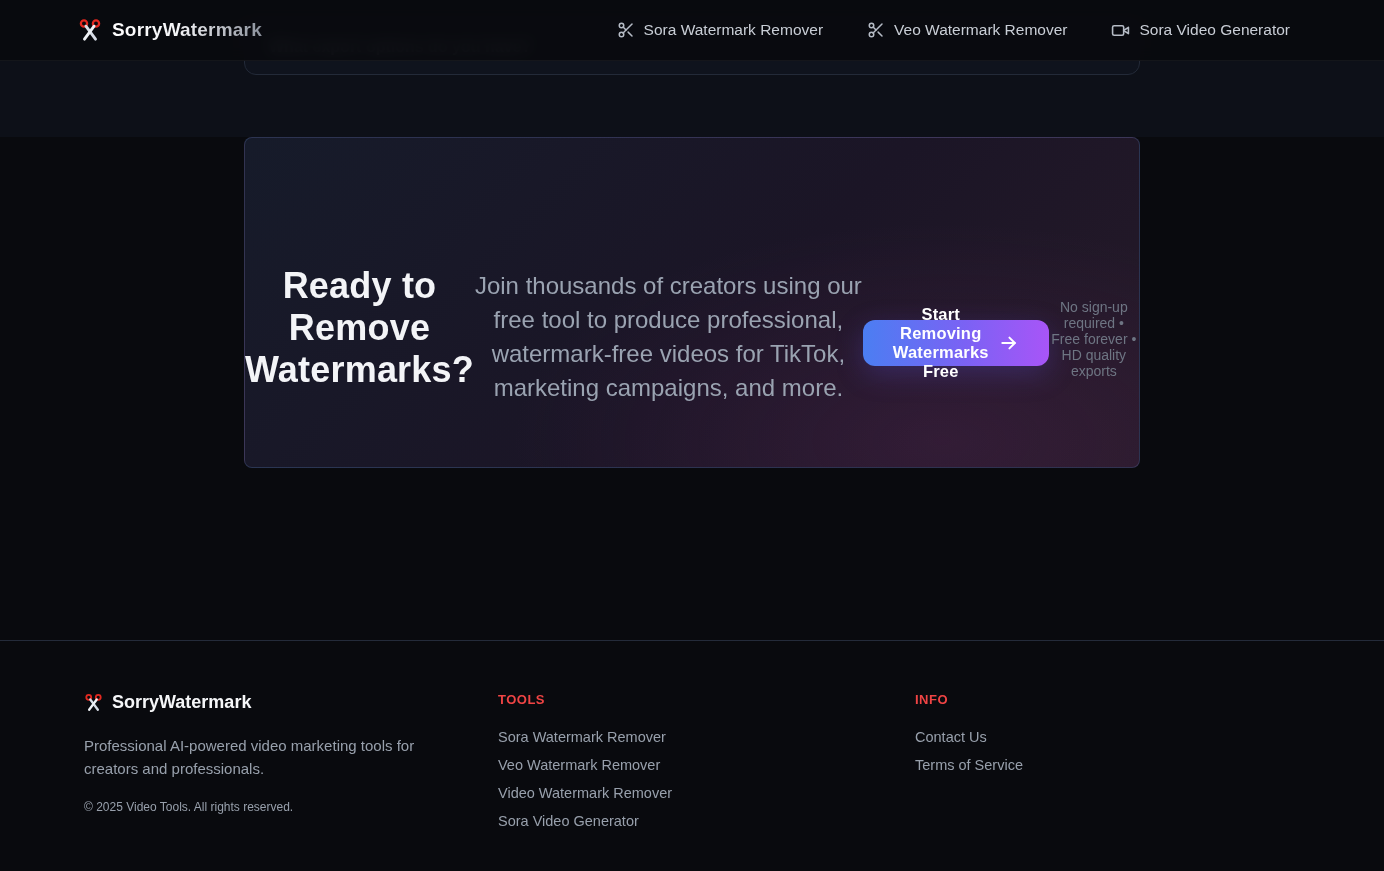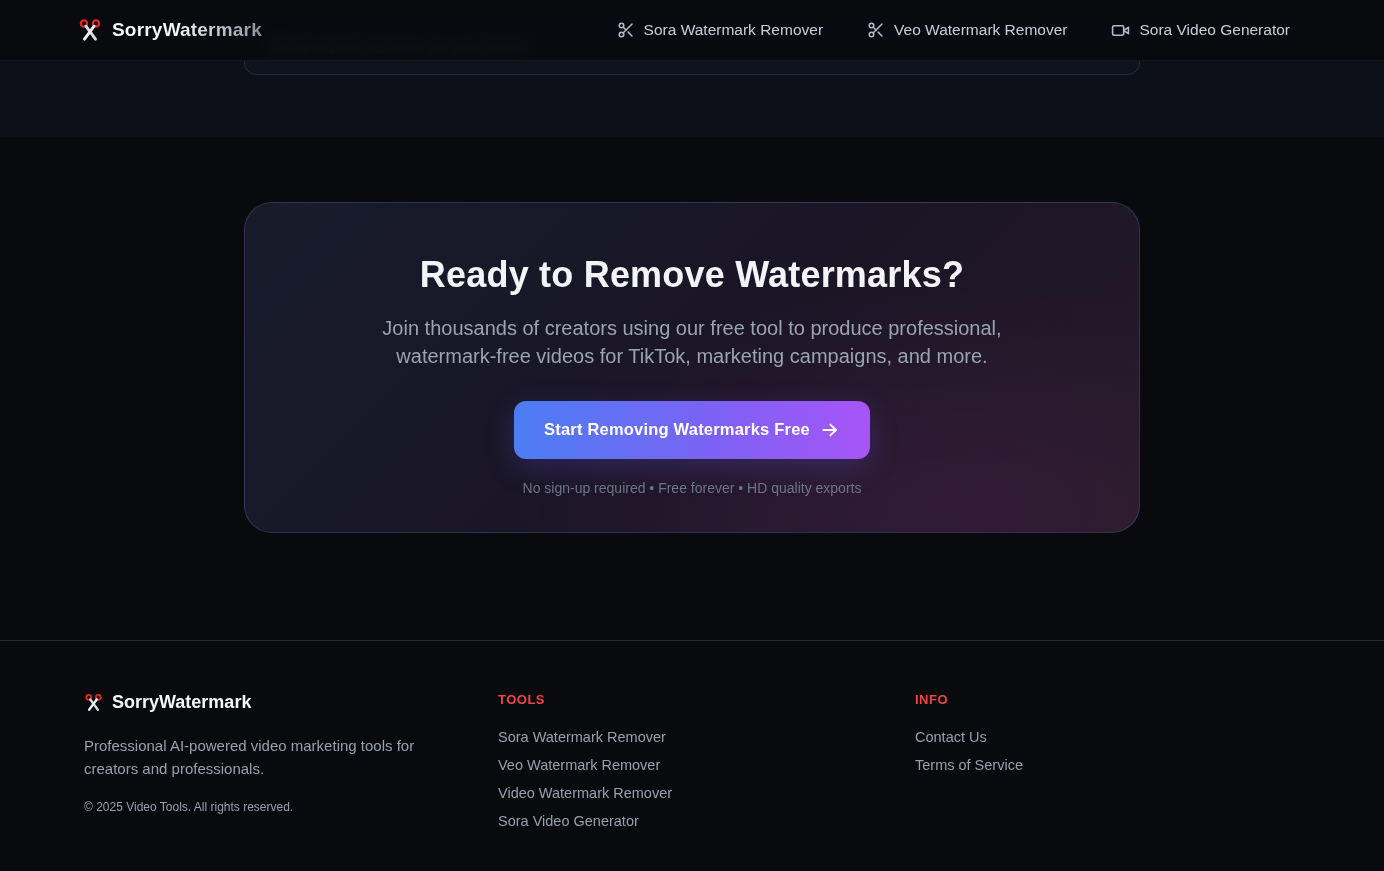--- a/index.html
+++ b/index.html
@@ -55,40 +55,39 @@
   .nav-item svg { stroke: #b6bcc6; }
 
   
   .cta-section {
     position: absolute; top: 137px; left: 0;
     width: 100%; height: 503px;
     background: #090a0e;
     display: flex; justify-content: center;
   }
   .cta-card {
-    margin-top: 65px;
     width: 896px; height: 331px;
-    border-radius: 28px;
+    border-radius: 8px;
     background:
       radial-gradient(80% 110% at 78% 92%, rgba(94, 38, 90, 0.28) 0%, rgba(0,0,0,0) 60%),
       linear-gradient(135deg, #161b2a 0%, #1b1526 55%, #261a29 100%);
     border: 1px solid rgba(96, 126, 190, 0.28);
-    display: flex; flex-direction: column; align-items: center;
+    display: flex; flex-direction: row; align-items: center;
     padding-top: 51px;
     text-align: center;
   }
   .cta-title { font-size: 36px; font-weight: 700; color: #f3f4f7; letter-spacing: .2px; }
   .cta-subtitle {
     margin-top: 18px; max-width: 650px;
-    font-size: 20px; line-height: 1.42; color: #9aa3b1; font-weight: 400;
+    font-size: 24px; line-height: 1.42; color: #9aa3b1; font-weight: 400;
   }
   .cta-button {
     margin-top: 30px;
     display: flex; align-items: center; gap: 10px;
-    height: 58px; padding: 0 30px;
+    height: 46px; padding: 0 30px;
     border: none; border-radius: 12px; cursor: pointer;
     background: linear-gradient(90deg, #4b7ef2 0%, #7b62f4 55%, #a855f7 100%);
     color: #ffffff; font-family: "Liberation Sans", sans-serif;
     font-size: 16.5px; font-weight: 700; letter-spacing: .2px;
     box-shadow: 0 8px 28px rgba(104, 88, 244, 0.25);
   }
   .cta-button svg { stroke: #ffffff; }
   .cta-fineprint { margin-top: 21px; font-size: 14px; color: #6e7583; }
 
   

